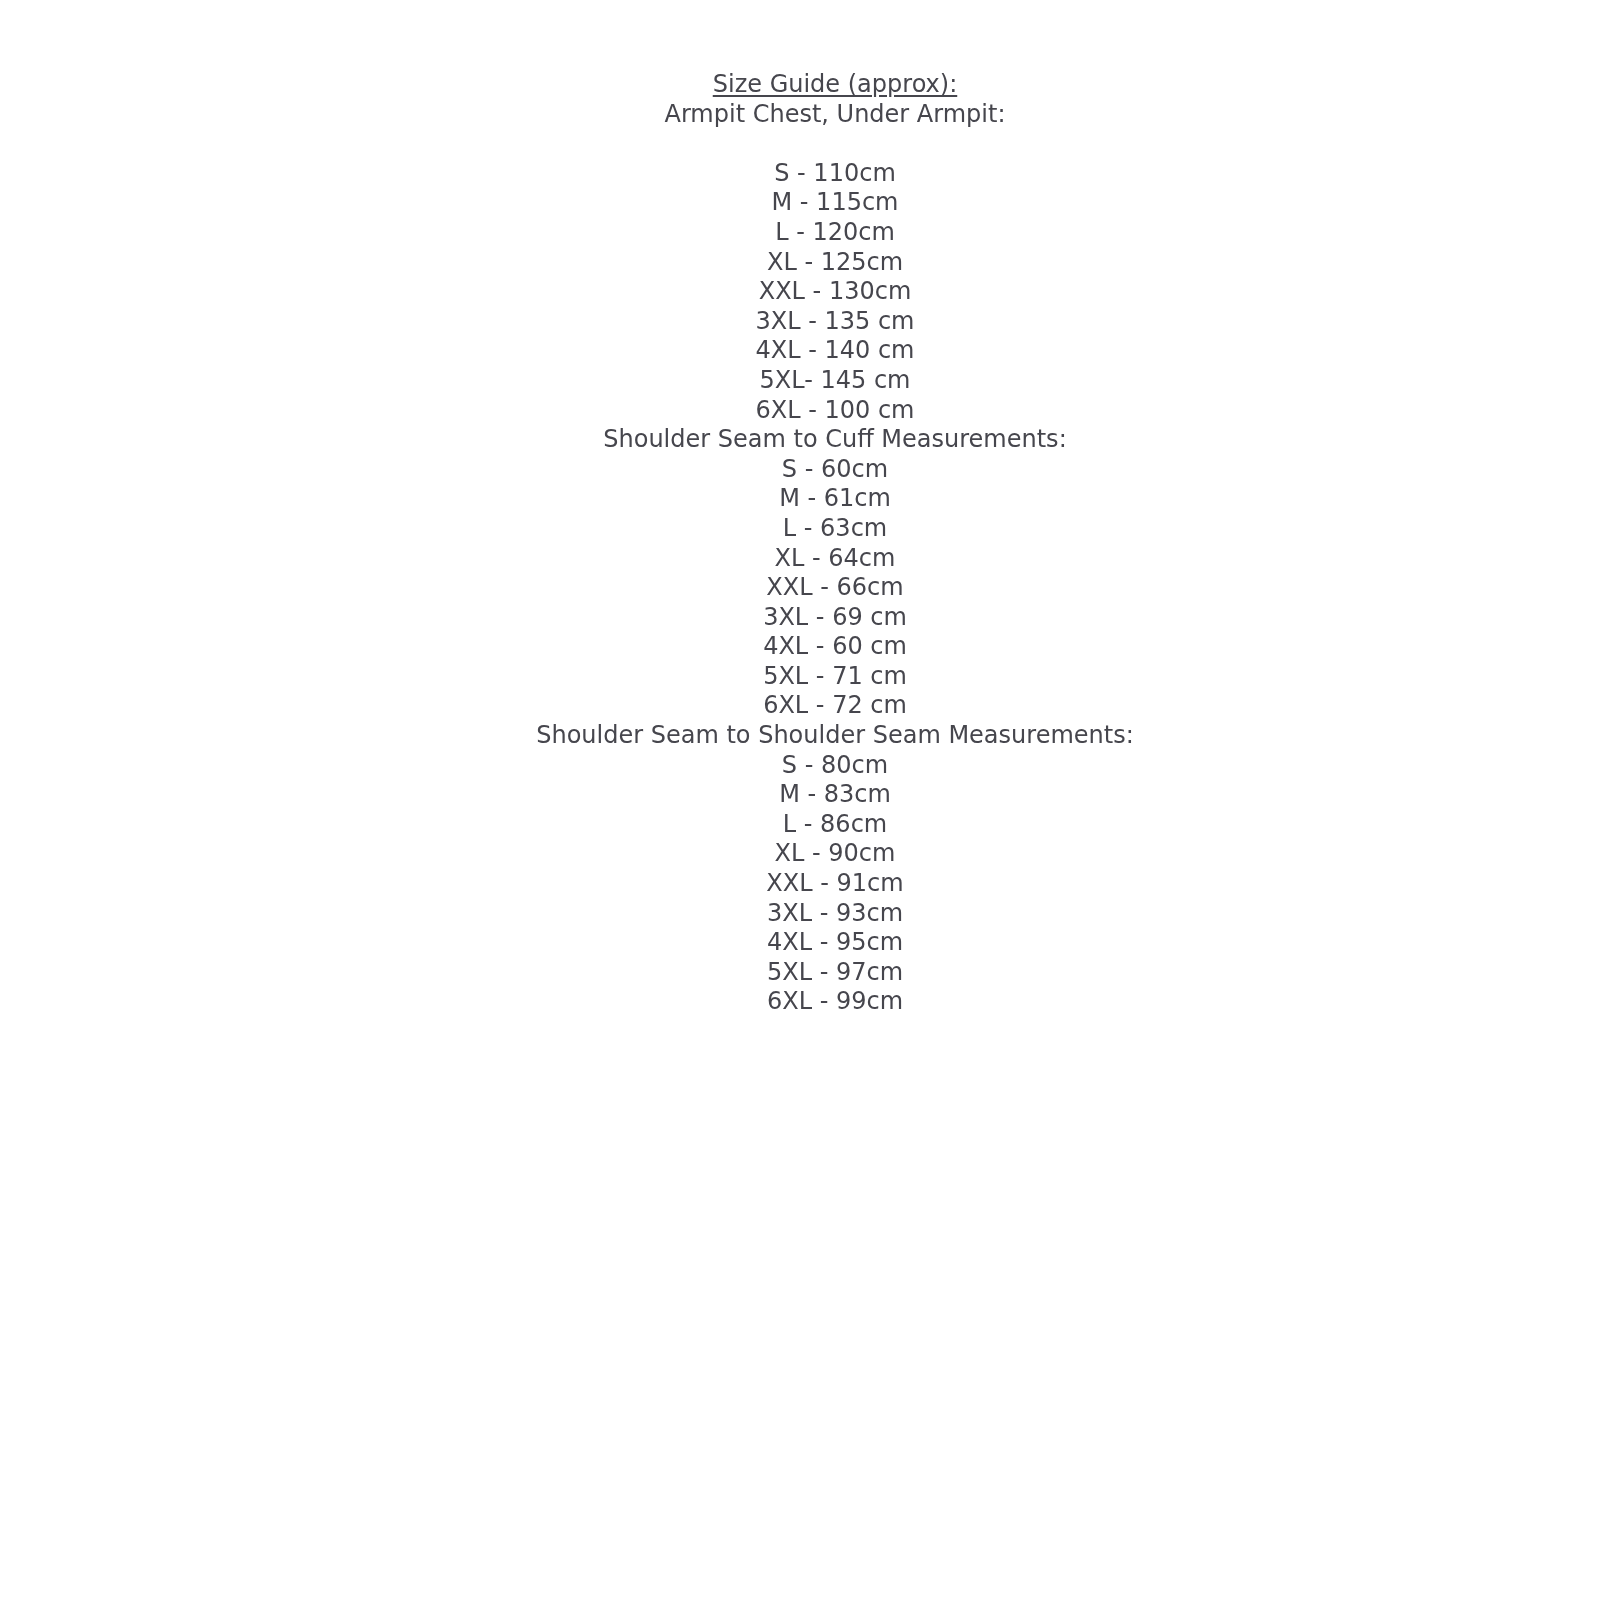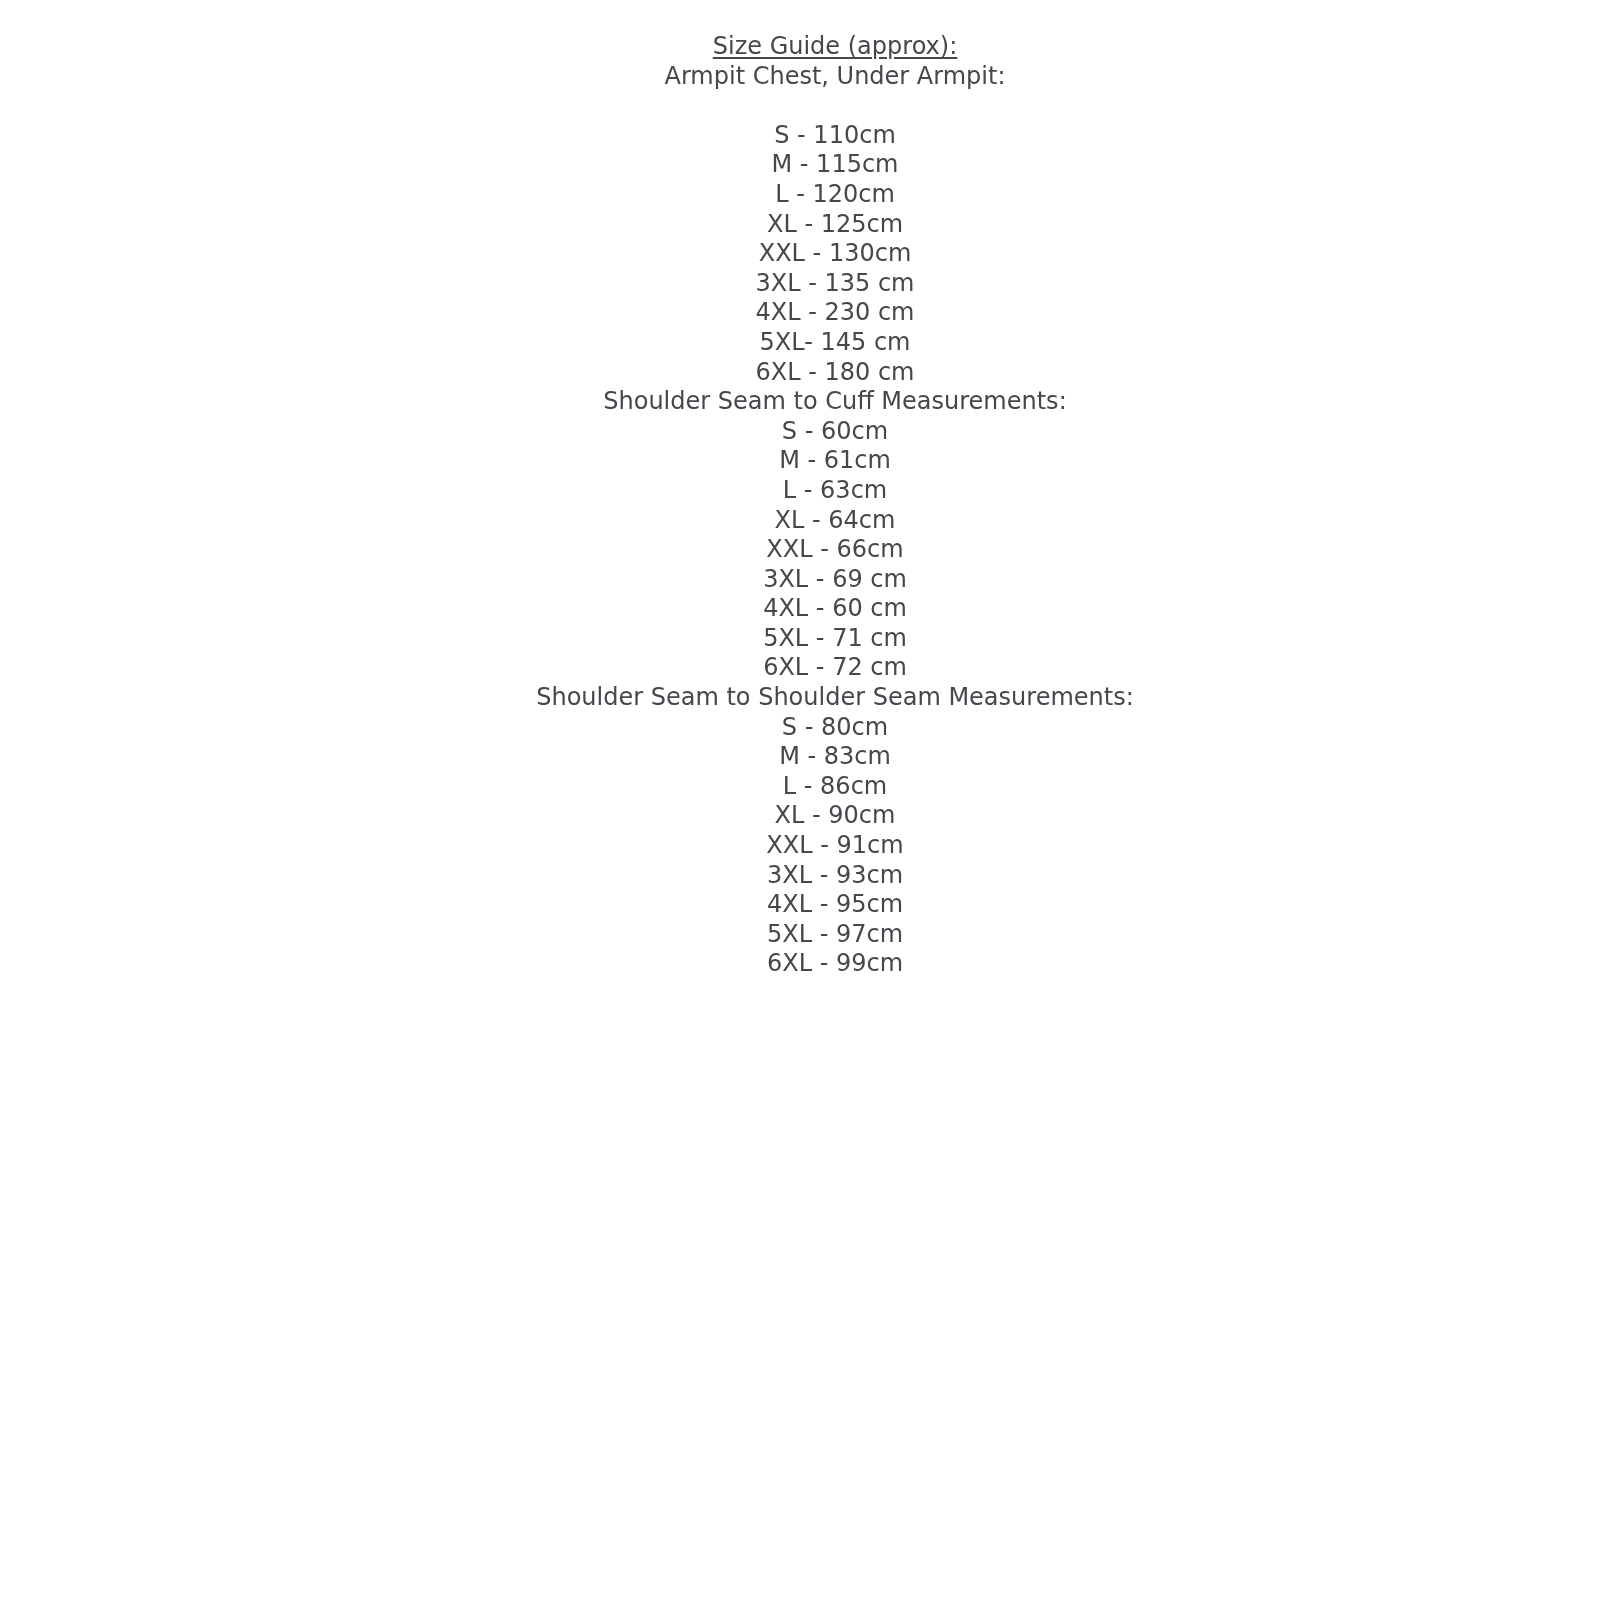--- a/index.html
+++ b/index.html
@@ -9,42 +9,42 @@
   }
   body {
     width: 1600px;
     height: 1600px;
     font-family: "DejaVu Sans", "Liberation Sans", sans-serif;
     color: #46464d;
   }
   .page {
     box-sizing: border-box;
     width: 1600px;
-    padding: 32px 0 0 70px; 
+    padding: 70px 0 0 70px; 
     text-align: center;
     font-size: 24px;
     line-height: 29.6px;
   }
   .page p { margin: 0; }
   .title {
     text-decoration: underline;
     text-underline-offset: 3px;
   }
   .header { margin-top: 29.6px; }       
   .lines.gap { margin-top: 29.6px; text-align: center; }    
 </style>
 </head>
 <body>
 
 <div class="page">
   <p class="title-line"><span class="title">Size Guide (approx):</span></p>
   <div id="sections-root">
   <section class="size-section">
     <p class="header">Armpit Chest, Under Armpit:</p>
-    <p class="lines gap"><span>S - 110cm</span><br><span>M - 115cm</span><br><span>L - 120cm</span><br><span>XL - 125cm</span><br><span>XXL - 130cm</span><br><span>3XL - 135 cm</span><br><span>4XL - 230 cm</span><br><span>5XL- 145 cm</span><br><span>6XL - 180 cm</span></p>
+    <p class="lines gap"><span>S - 110cm</span><br><span>M - 115cm</span><br><span>L - 120cm</span><br><span>XL - 125cm</span><br><span>XXL - 130cm</span><br><span>3XL - 135 cm</span><br><span>4XL - 140 cm</span><br><span>5XL- 145 cm</span><br><span>6XL - 100 cm</span></p>
   </section>
 
   <section class="size-section">
     <p class="header">Shoulder Seam to Cuff Measurements:</p>
     <p class="lines"><span>S - 60cm</span><br><span>M - 61cm</span><br><span>L - 63cm</span><br><span>XL - 64cm</span><br><span>XXL - 66cm</span><br><span>3XL - 69 cm</span><br><span>4XL - 60 cm</span><br><span>5XL - 71 cm</span><br><span>6XL - 72 cm</span></p>
   </section>
 
   <section class="size-section">
     <p class="header">Shoulder Seam to Shoulder Seam Measurements:</p>
   </section>

